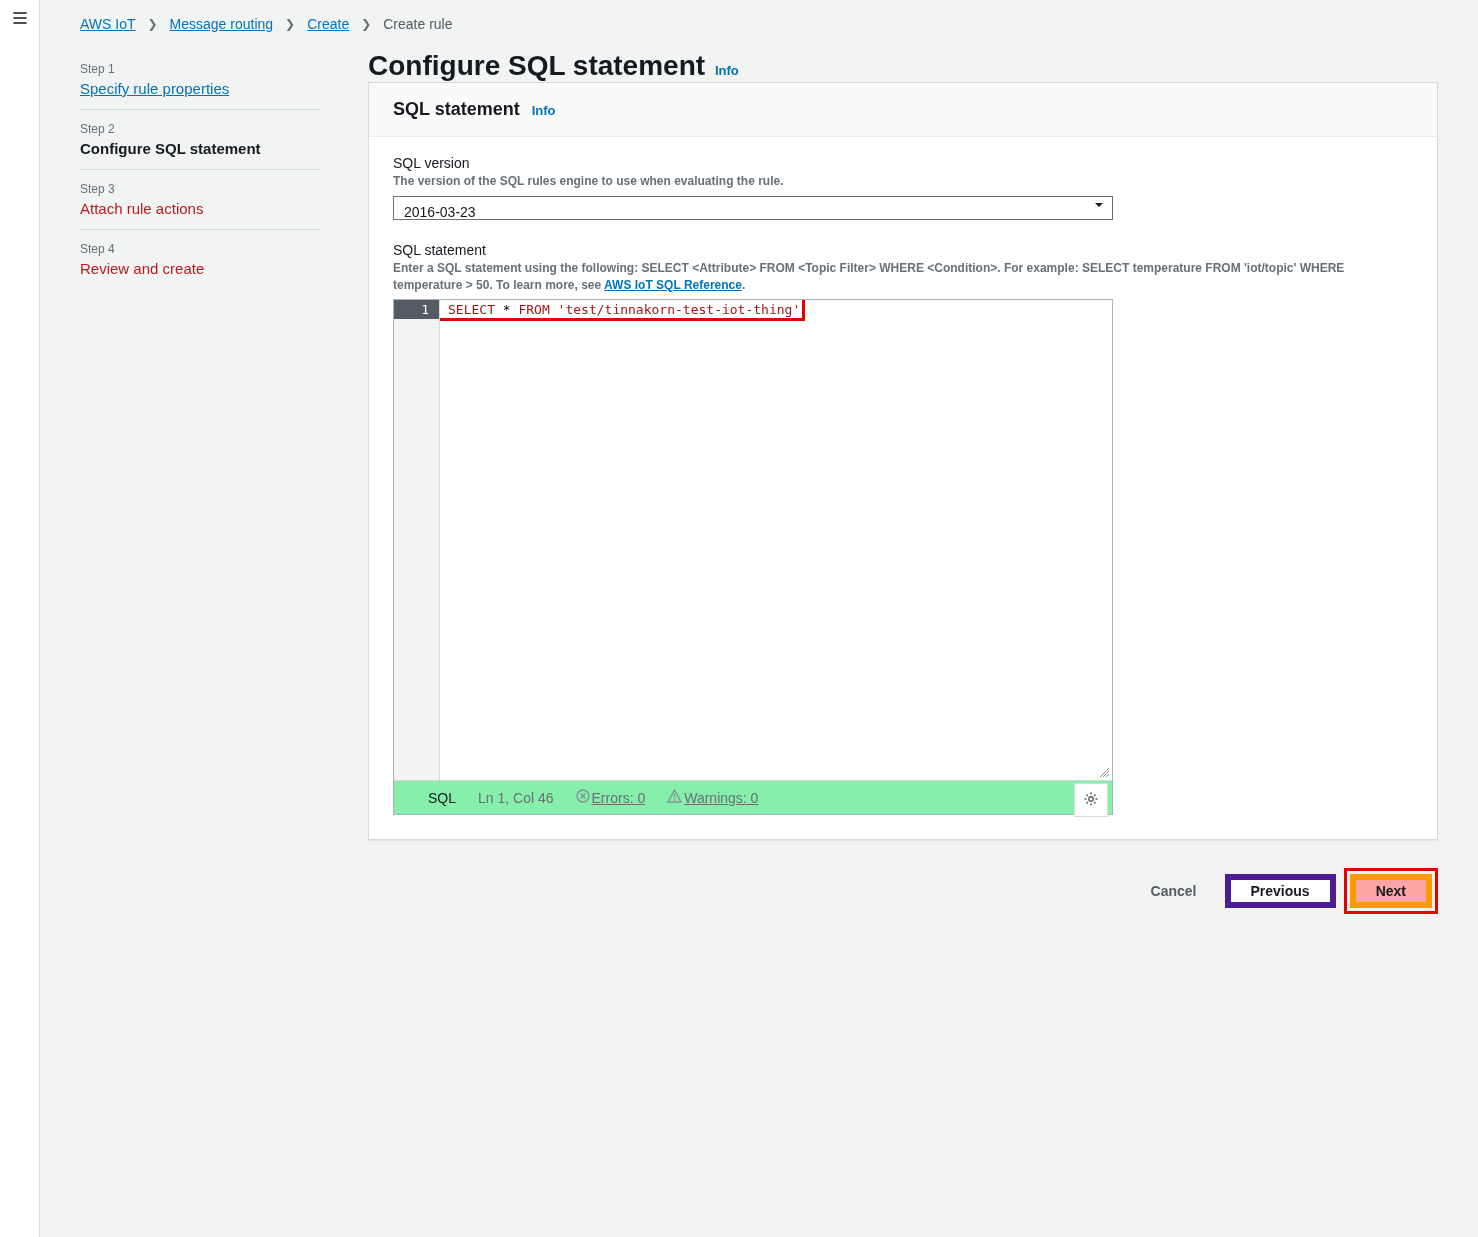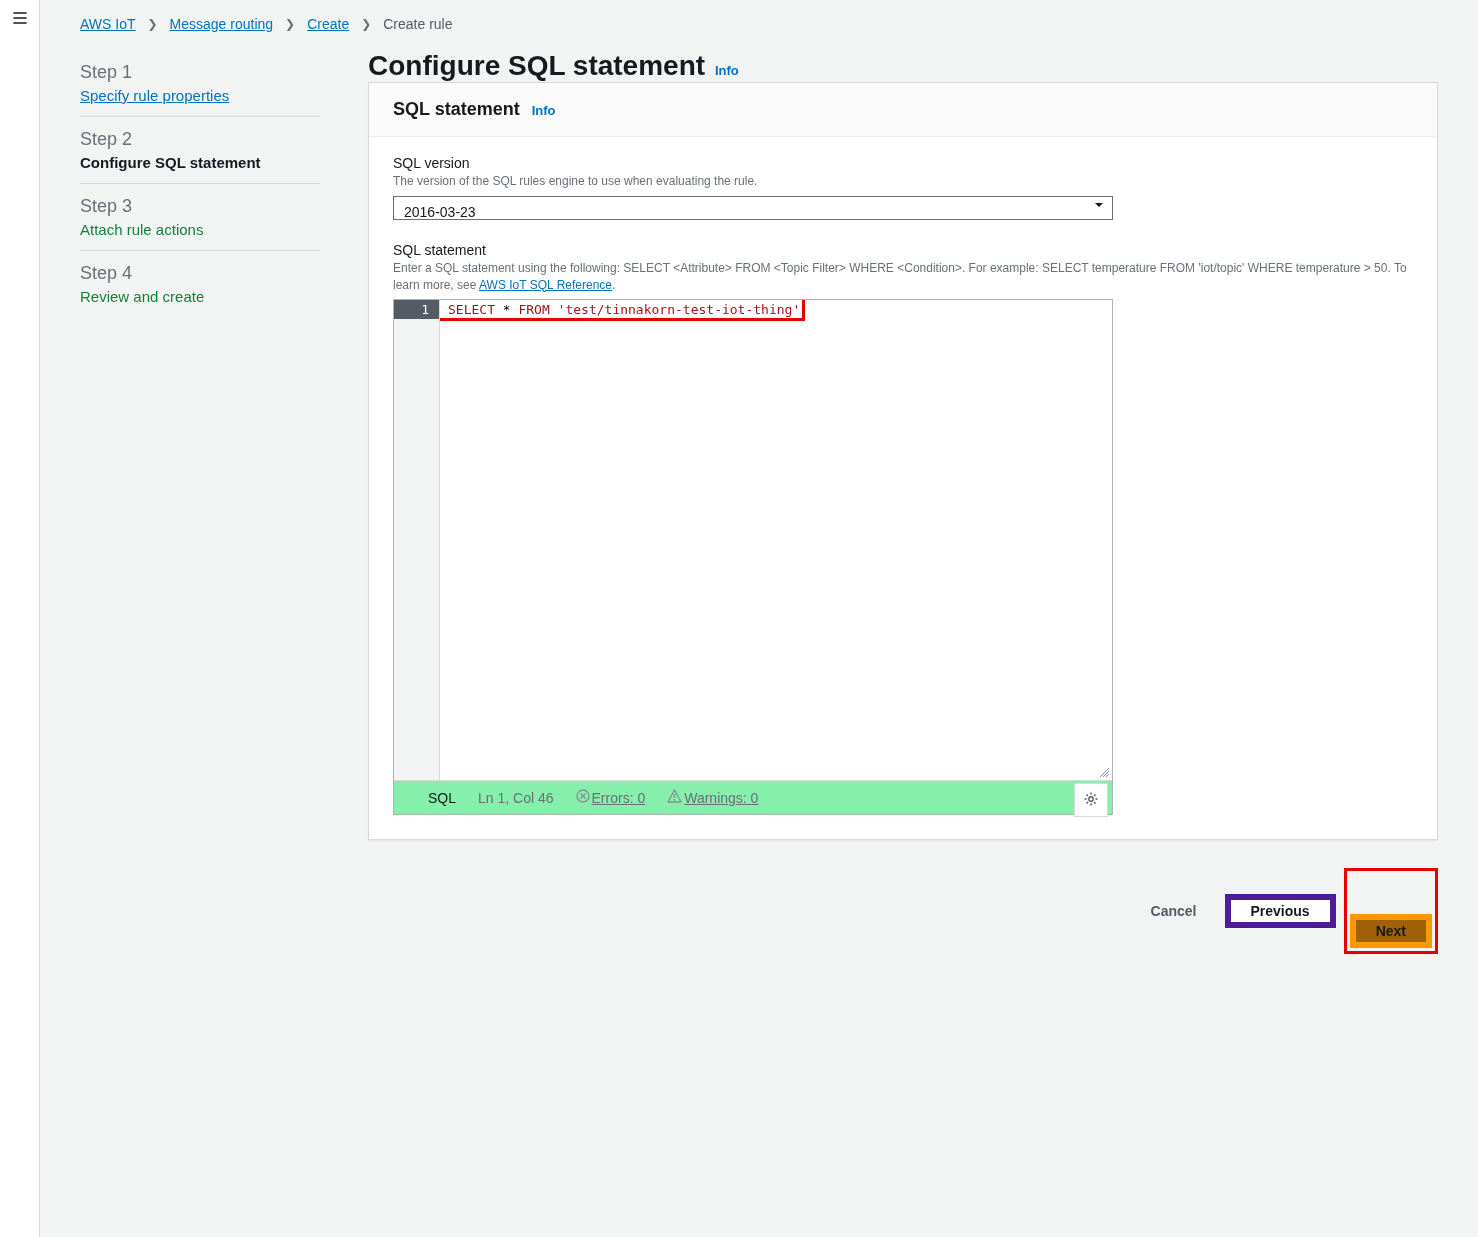--- a/index.html
+++ b/index.html
@@ -45,22 +45,22 @@
     gap: 48px;
   }
   .steps {
     width: 240px;
     flex: 0 0 240px;
   }
   .step {
     padding: 12px 0;
   }
   .step + .step { border-top: 1px solid #d5dbdb; }
-  .step-n { color: #687078; font-size: 18px; margin-bottom: 4px; }
-  .step-title { font-size: 15px; color: #15803d; }
+  .step-n { color: #687078; font-size: 12px; margin-bottom: 4px; }
+  .step-title { font-size: 15px; color: #b91c1c; }
   .step-title.link { color: #0073bb; text-decoration: underline; cursor: pointer; }
   .step-title.current { color: #16191f; font-weight: 700; }
   .content { flex: 1 1 auto; min-width: 0; }
   h1 {
     font-size: 28px;
     font-weight: 700;
     display: inline;
   }
   .subtitle { color: #545b64; margin: 8px 0 24px 0; font-size: 14px; }
   .info-link { color: #0073bb; font-size: 13px; font-weight: 700; margin-left: 6px; cursor: pointer; }
@@ -74,21 +74,21 @@
     border-bottom: 1px solid #eaeded;
     background: #fafafa;
     display: flex;
     align-items: baseline;
     gap: 6px;
   }
   .panel-header h2 { font-size: 18px; font-weight: 700; }
   .panel-body { padding: 18px 24px 24px 24px; }
   .field { margin-bottom: 22px; }
   .field-label { font-weight: 400; font-size: 14px; margin-bottom: 2px; }
-  .field-desc { color: #687078; font-size: 12px; line-height: 1.4; margin-bottom: 6px; }
+  .field-desc { color: #687078; font-size: 12px; line-height: 1.4; margin-bottom: 6px; font-weight: bold; }
   .field-desc a { color: #0073bb; text-decoration: underline; cursor: pointer; }
   .select-wrap {
     position: relative;
     border: 1px solid #687078;
     background: #fff;
     height: 24px;
     max-width: 720px;
   }
   .select-wrap .value { padding: 7px 36px 7px 10px; }
   .select-caret {
@@ -181,24 +181,23 @@
     font-size: 14px;
     cursor: pointer;
     color: #16191f;
   }
   .btn.link-btn {
     border: none;
     background: transparent;
     color: #545b64;
   }
   .btn.primary {
-    background: #a16207;
+    background: #fca5a5;
     border-color: #ff9900;
     color: #16191f;
-    margin-top: 40px;
   }
   .next-highlight {
     position: relative;
     padding: 3px;
     border: 3px solid #e60000;
     display: inline-block;
   }
   .icon { display:inline-block; vertical-align:middle; }
 </style>
 </head>

